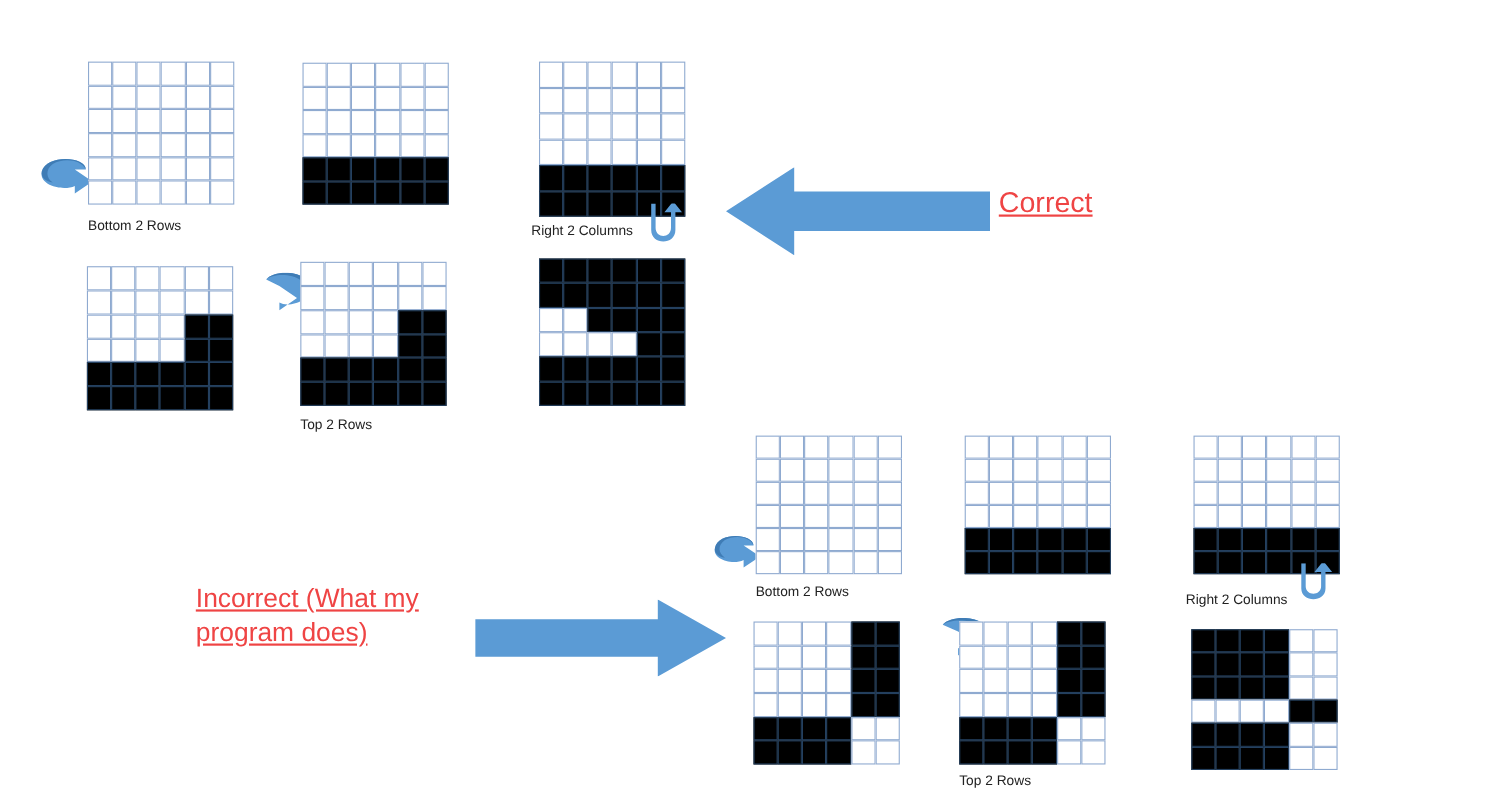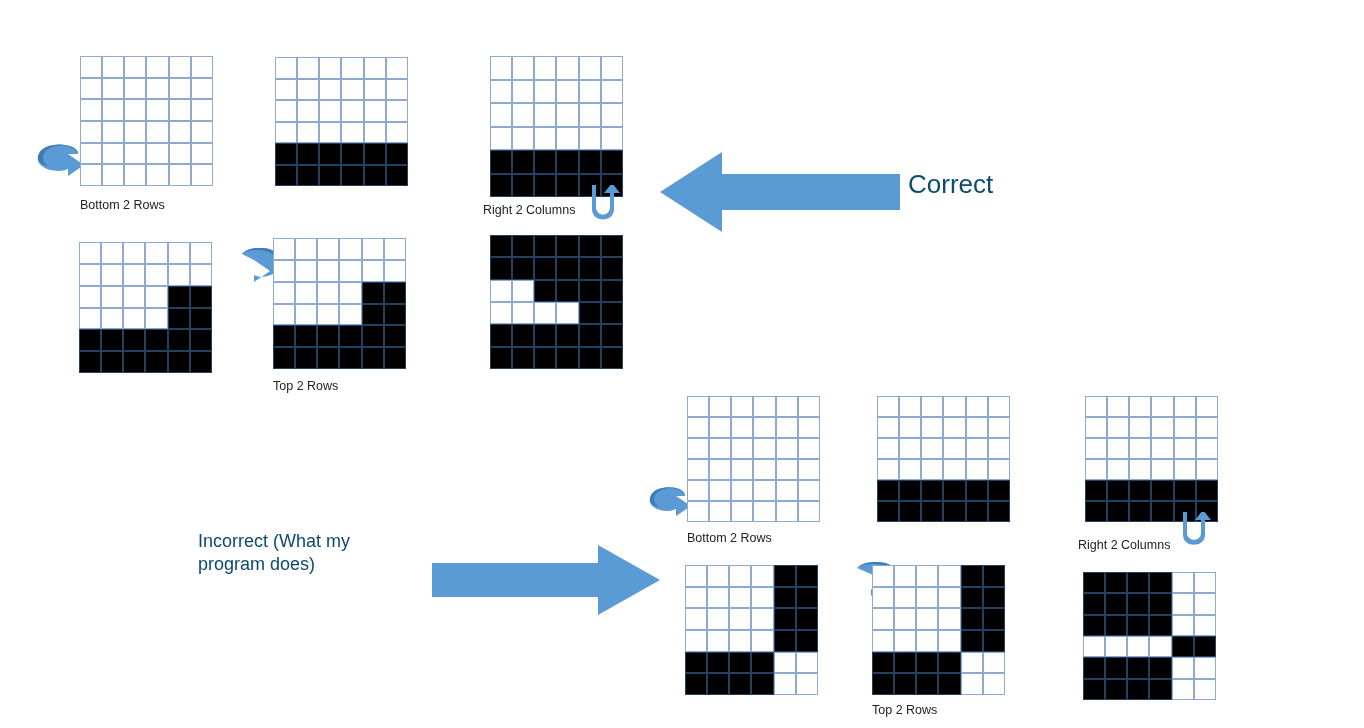--- a/index.html
+++ b/index.html
@@ -41,23 +41,24 @@
 
   
   .glabel {
     position: absolute;
     color: #222222;
     white-space: nowrap;
     text-align: left;
   }
   .big-label {
     position: absolute;
-    color: #0c4a6e;
+    color: #ef4444;
     white-space: pre-line;
     line-height: 1.28;
+    text-decoration: underline;
   }
 
   
   .block-arrow {
     position: absolute;
   }
   .block-arrow svg { display: block; }
 
   
   .rot-arrow {
@@ -332,21 +333,21 @@
       <div class="cell on"></div>
       <div class="cell on"></div>
       <div class="cell on"></div>
       <div class="cell on"></div>
       <div class="cell on"></div>
       <div class="cell on"></div>
       <div class="cell on"></div>
       <div class="cell on"></div>
     </div>
 
-  <div class="big-label" style="left:178px; top:530px; font-size:18px;margin-left:20px;">Incorrect (What my
+  <div class="big-label" style="left:178px; top:530px; font-size:24px;">Incorrect (What my
 program does)</div>
 
   <div class="block-arrow" style="left:432px; top:545px; width:228px; height:70px;">
     <svg width="228" height="70" viewBox="0 0 228 70">
       <path d="M0 18 L166 18 L166 0 L228 35 L166 70 L166 52 L0 52 Z" fill="#5B9BD5"></path>
     </svg>
   </div>
 
   <div class="rot-arrow" style="left:641px; top:480px; width:52px; height:50px;">
     <svg width="52" height="50" viewBox="0 0 52 50">

